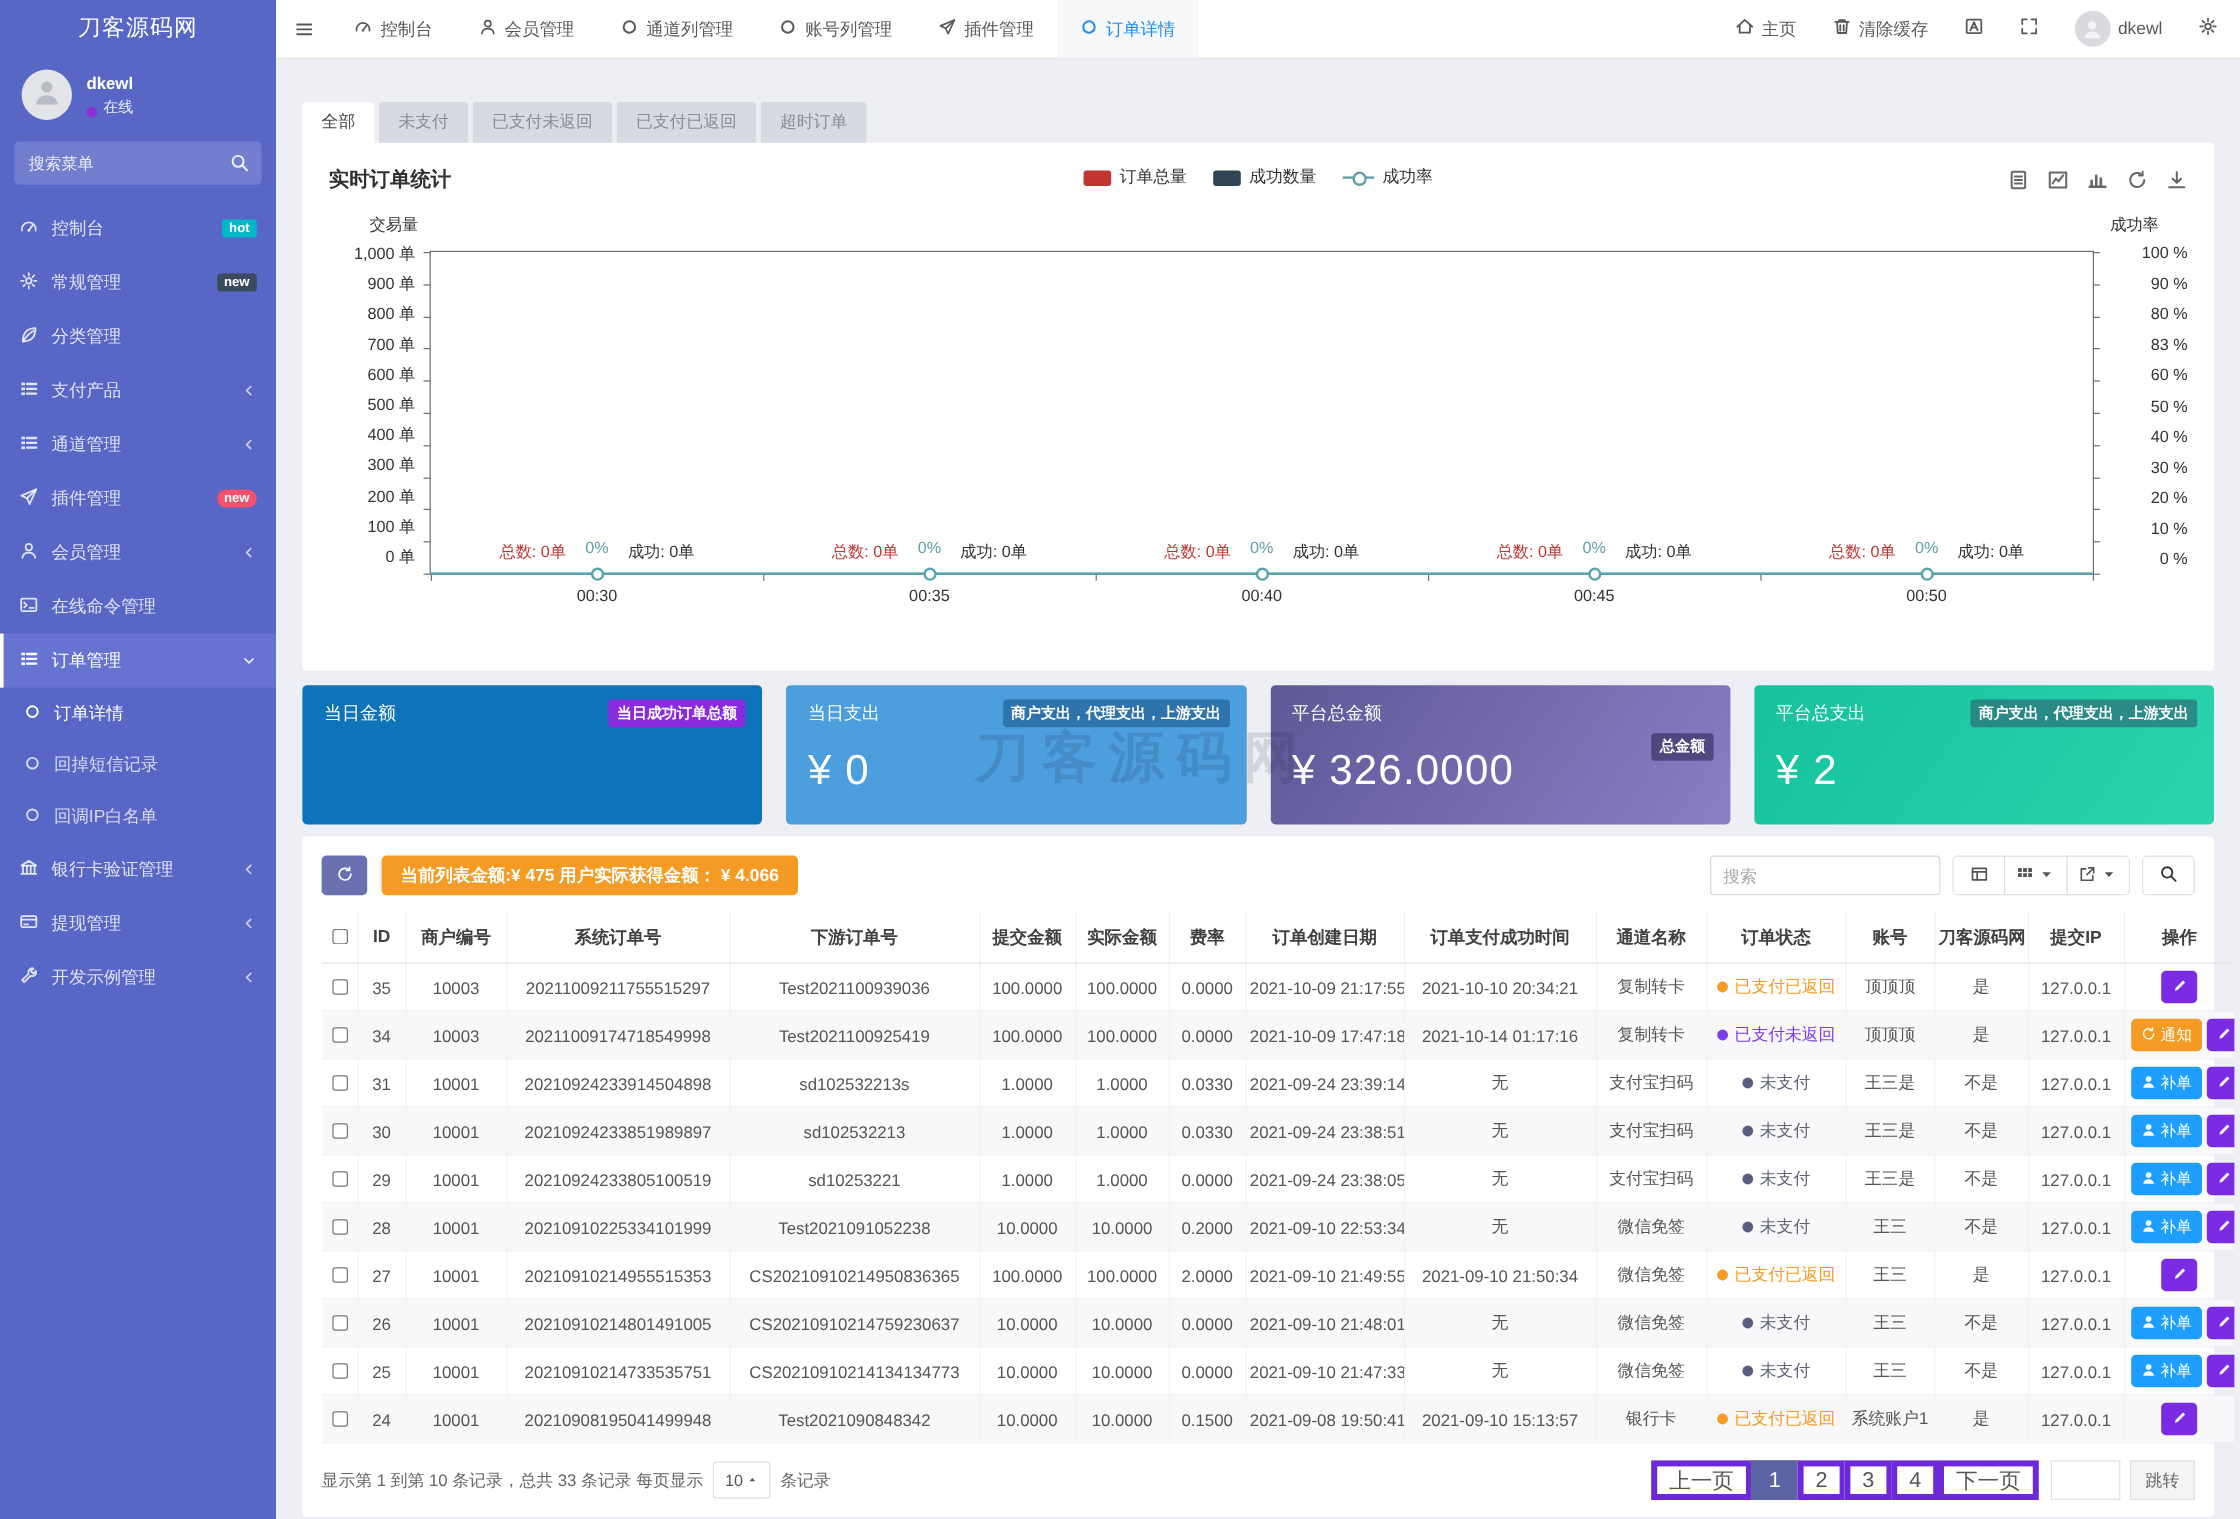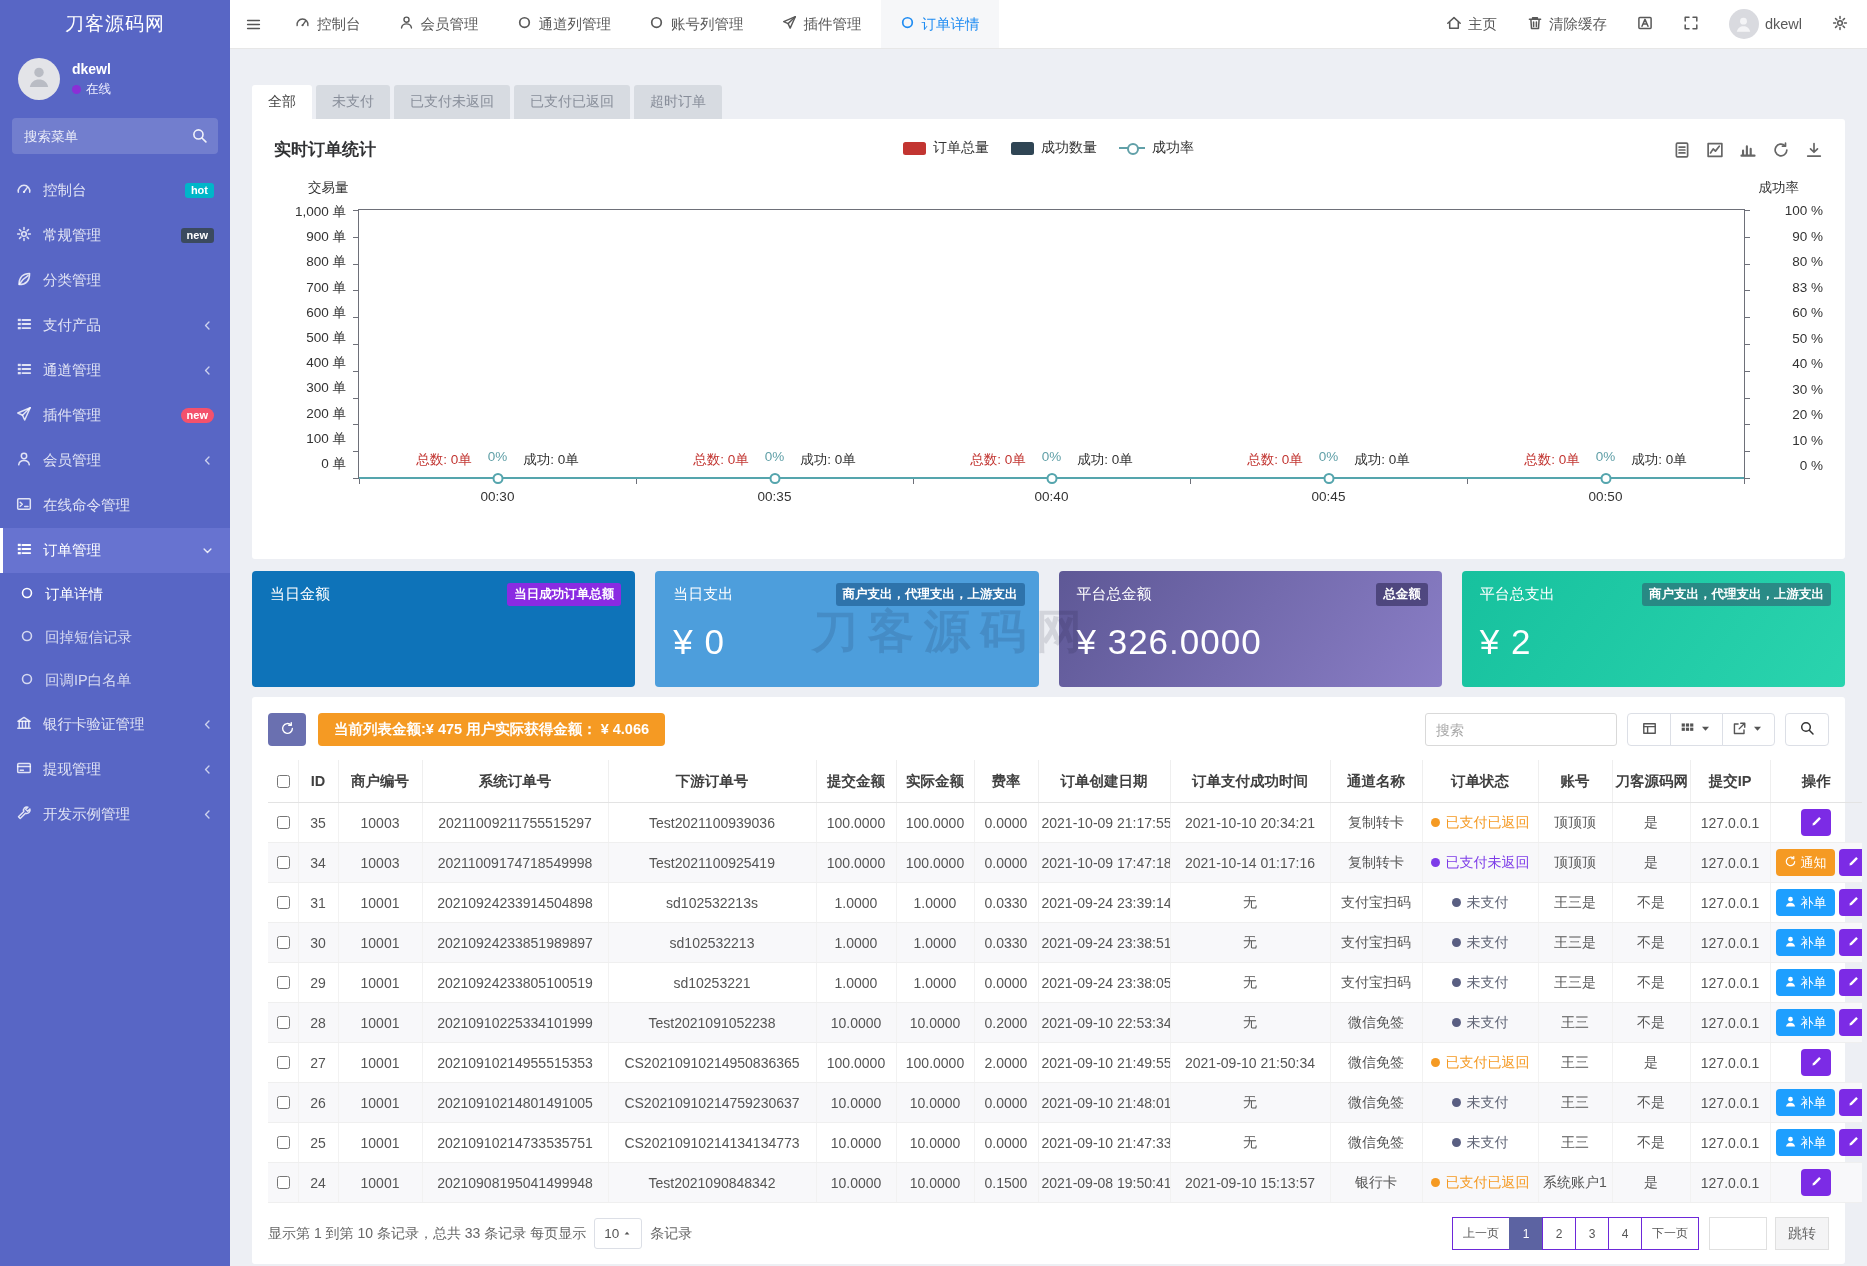--- a/index.html
+++ b/index.html
@@ -6,21 +6,21 @@
   body{width:1867px;height:1266px;overflow:hidden;background:#edeff4;
        font-family:"Liberation Sans","DejaVu Sans",sans-serif;color:#333;}
   .app{display:flex;width:100%;height:100%;}
   
   .sidebar{width:230px;min-width:230px;height:100%;background:#5866c5;color:#fff;display:flex;flex-direction:column;}
   .logo{height:48px;line-height:48px;text-align:center;font-size:19px;letter-spacing:1px;color:#fff;}
   .user{display:flex;align-items:center;gap:12px;padding:10px 18px 8px;}
   .avatar{width:42px;height:42px;border-radius:50%;background:#e3e4e8;color:#b9bcc4;display:flex;align-items:center;justify-content:center;}
   .avatar svg{width:26px;height:26px;}
   .uname{font-size:14px;font-weight:bold;margin-bottom:4px;}
-  .ustatus{font-size:12.5px;color:#eef;display:flex;align-items:center;gap:5px;}
+  .ustatus{font-size:12.5px;color:#eef;display:flex;align-items:flex-end;gap:5px;}
   .udot{width:9px;height:9px;border-radius:50%;background:#8b2fd6;display:inline-block;}
   .sidesearch{margin:10px 12px 14px;position:relative;}
   .sidesearch input{width:100%;box-sizing:border-box;height:36px;border:none;border-radius:4px;
        background:rgba(255,255,255,.16);color:#fff;padding:0 34px 0 12px;font-size:13.5px;outline:none;}
   .sidesearch input::placeholder{color:rgba(255,255,255,.85);}
   .sidesearch .sicon{position:absolute;right:10px;top:9px;width:17px;height:17px;color:#fff;opacity:.9;}
   .menu{flex:1;overflow:hidden;}
   .menu-item{height:45px;display:flex;align-items:center;gap:11px;padding:0 16px;cursor:pointer;
        color:rgba(255,255,255,.82);font-size:14.5px;position:relative;}
   .menu-item svg.mi{width:16px;height:16px;flex:none;}
@@ -87,21 +87,21 @@
   .cards-row{display:flex;gap:20px;margin-top:12px;position:relative;}
   .card{flex:1;height:116px;border-radius:4px;color:#fff;position:relative;padding:14px 18px;box-sizing:border-box;}
   .card .clabel{font-size:15px;}
   .card .cbadge{position:absolute;top:12px;right:14px;font-size:12.5px;font-weight:bold;padding:3px 7px;border-radius:3px;}
   .card .cvalue{font-size:35px;margin-top:18px;letter-spacing:1px;}
   .card.c1{background:#0e73b9;}
   .card.c1 .cbadge{background:#8a2be2;}
   .card.c2{background:#4d9edc;}
   .card.c2 .cbadge{background:rgba(9,62,110,.45);}
   .card.c3{background:linear-gradient(125deg,#5e5896,#8a7ec6);}
-  .card.c3 .cbadge{background:rgba(38,32,77,.55);}
+  .card.c3 .cbadge{background:rgba(38,32,77,.55);margin-top:28px;}
   .card.c4{background:linear-gradient(125deg,#17c19e,#2ad4ae);}
   .card.c4 .cbadge{background:rgba(47,84,105,.55);}
   .watermark{position:absolute;left:560px;top:30px;font-size:46px;font-weight:bold;letter-spacing:10px;
        color:rgba(20,20,40,.12);z-index:5;pointer-events:none;}
   
   .table-card{margin-top:10px;background:#fff;padding:16px 16px 14px;border-radius:3px;}
   .toolbar{display:flex;align-items:center;gap:12px;}
   .btn-refresh{width:38px;height:33px;border:none;border-radius:4px;background:#6a70b0;color:#fff;cursor:pointer;
        display:flex;align-items:center;justify-content:center;}
   .btn-refresh svg{width:15px;height:15px;}
@@ -140,21 +140,21 @@
   .act.edit{background:#7c2be5;width:30px;justify-content:center;padding:0;}
   .act.notify{background:#f59a23;}
   .act.reissue{background:#1e9fff;}
   
   .tfoot{display:flex;align-items:center;margin-top:14px;font-size:14px;color:#666;}
   .summary{display:flex;align-items:center;gap:8px;}
   .pp{height:31px;min-width:48px;background:#fff;border:1px solid #dcdfe6;border-radius:3px;color:#555;cursor:pointer;
        display:inline-flex;align-items:center;justify-content:center;gap:3px;font-size:13.5px;}
   .pp svg{width:10px;height:10px;}
   .pager{margin-left:auto;display:flex;align-items:center;gap:0;}
-  .pg{min-width:34px;height:33px;background:#fff;border:1px solid #6d28d9;color:#555;font-size:12px;cursor:pointer;
+  .pg{min-width:34px;height:33px;background:#fff;border:5px solid #6d28d9;color:#555;font-size:18px;cursor:pointer;
        display:inline-flex;align-items:center;justify-content:center;padding:0 10px;margin-left:-1px;}
   .pg.active{background:#5c63a2;border-color:#5c63a2;color:#fff;}
   .pg-jumpin{width:44px;height:31px;border:1px solid #e0e0e0;margin-left:10px;outline:none;padding:0 6px;font-size:14px;}
   .pg-jumpbtn{height:33px;padding:0 12px;margin-left:8px;background:#f4f4f5;border:1px solid #e0e0e0;color:#666;
        font-size:14px;cursor:pointer;}
 </style>
 </head>
 <body>
 
 <div class="app">

